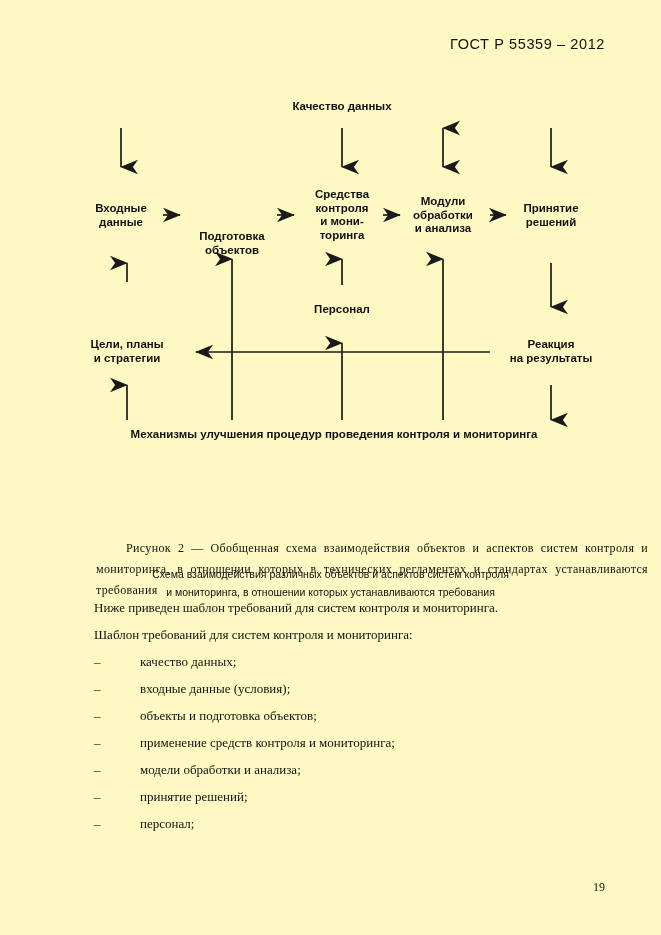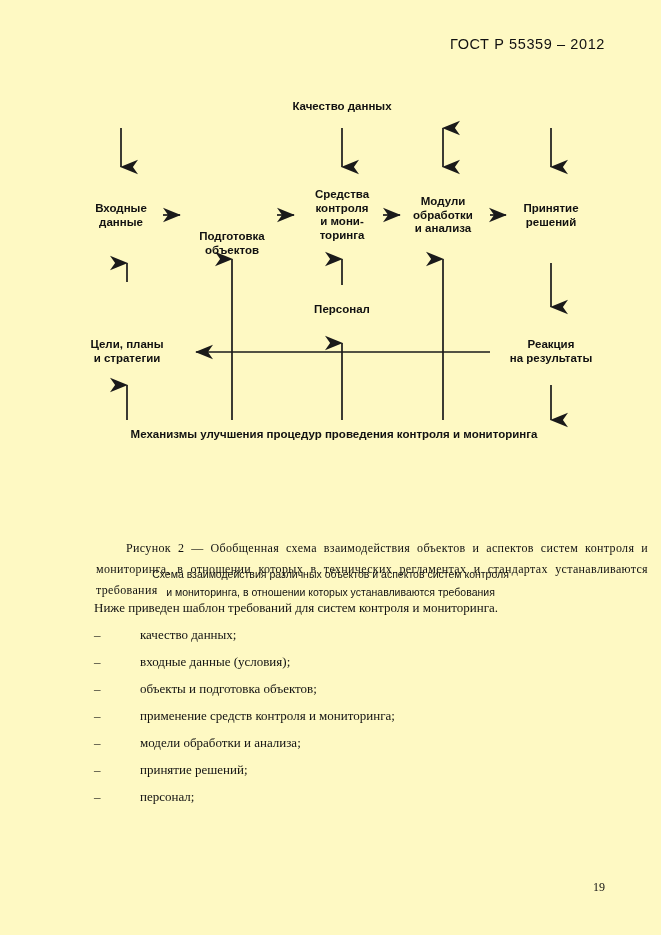--- a/index.html
+++ b/index.html
@@ -223,20 +223,21 @@
       <div>и мониторинга, в отношении которых устанавливаются требования</div>
     </div>
   </div>
 
   <div class="fig-caption">
     <span class="lead">Рисунок 2 — Обобщенная схема взаимодействия объектов и аспектов систем контроля и мониторинга, в отношении которых в технических регламентах и стандартах устанавливаются требования</span>
   </div>
 
   <div class="body-copy">
     <div class="para">Ниже приведен шаблон требований для систем контроля и мониторинга.</div>
+    <div class="para">Шаблон требований для систем контроля и мониторинга:</div>
 
     <ul class="list">
       <li>
         <span class="dash">–</span>
         <span>качество данных;</span>
       </li>
       <li>
         <span class="dash">–</span>
         <span>входные данные (условия);</span>
       </li>

